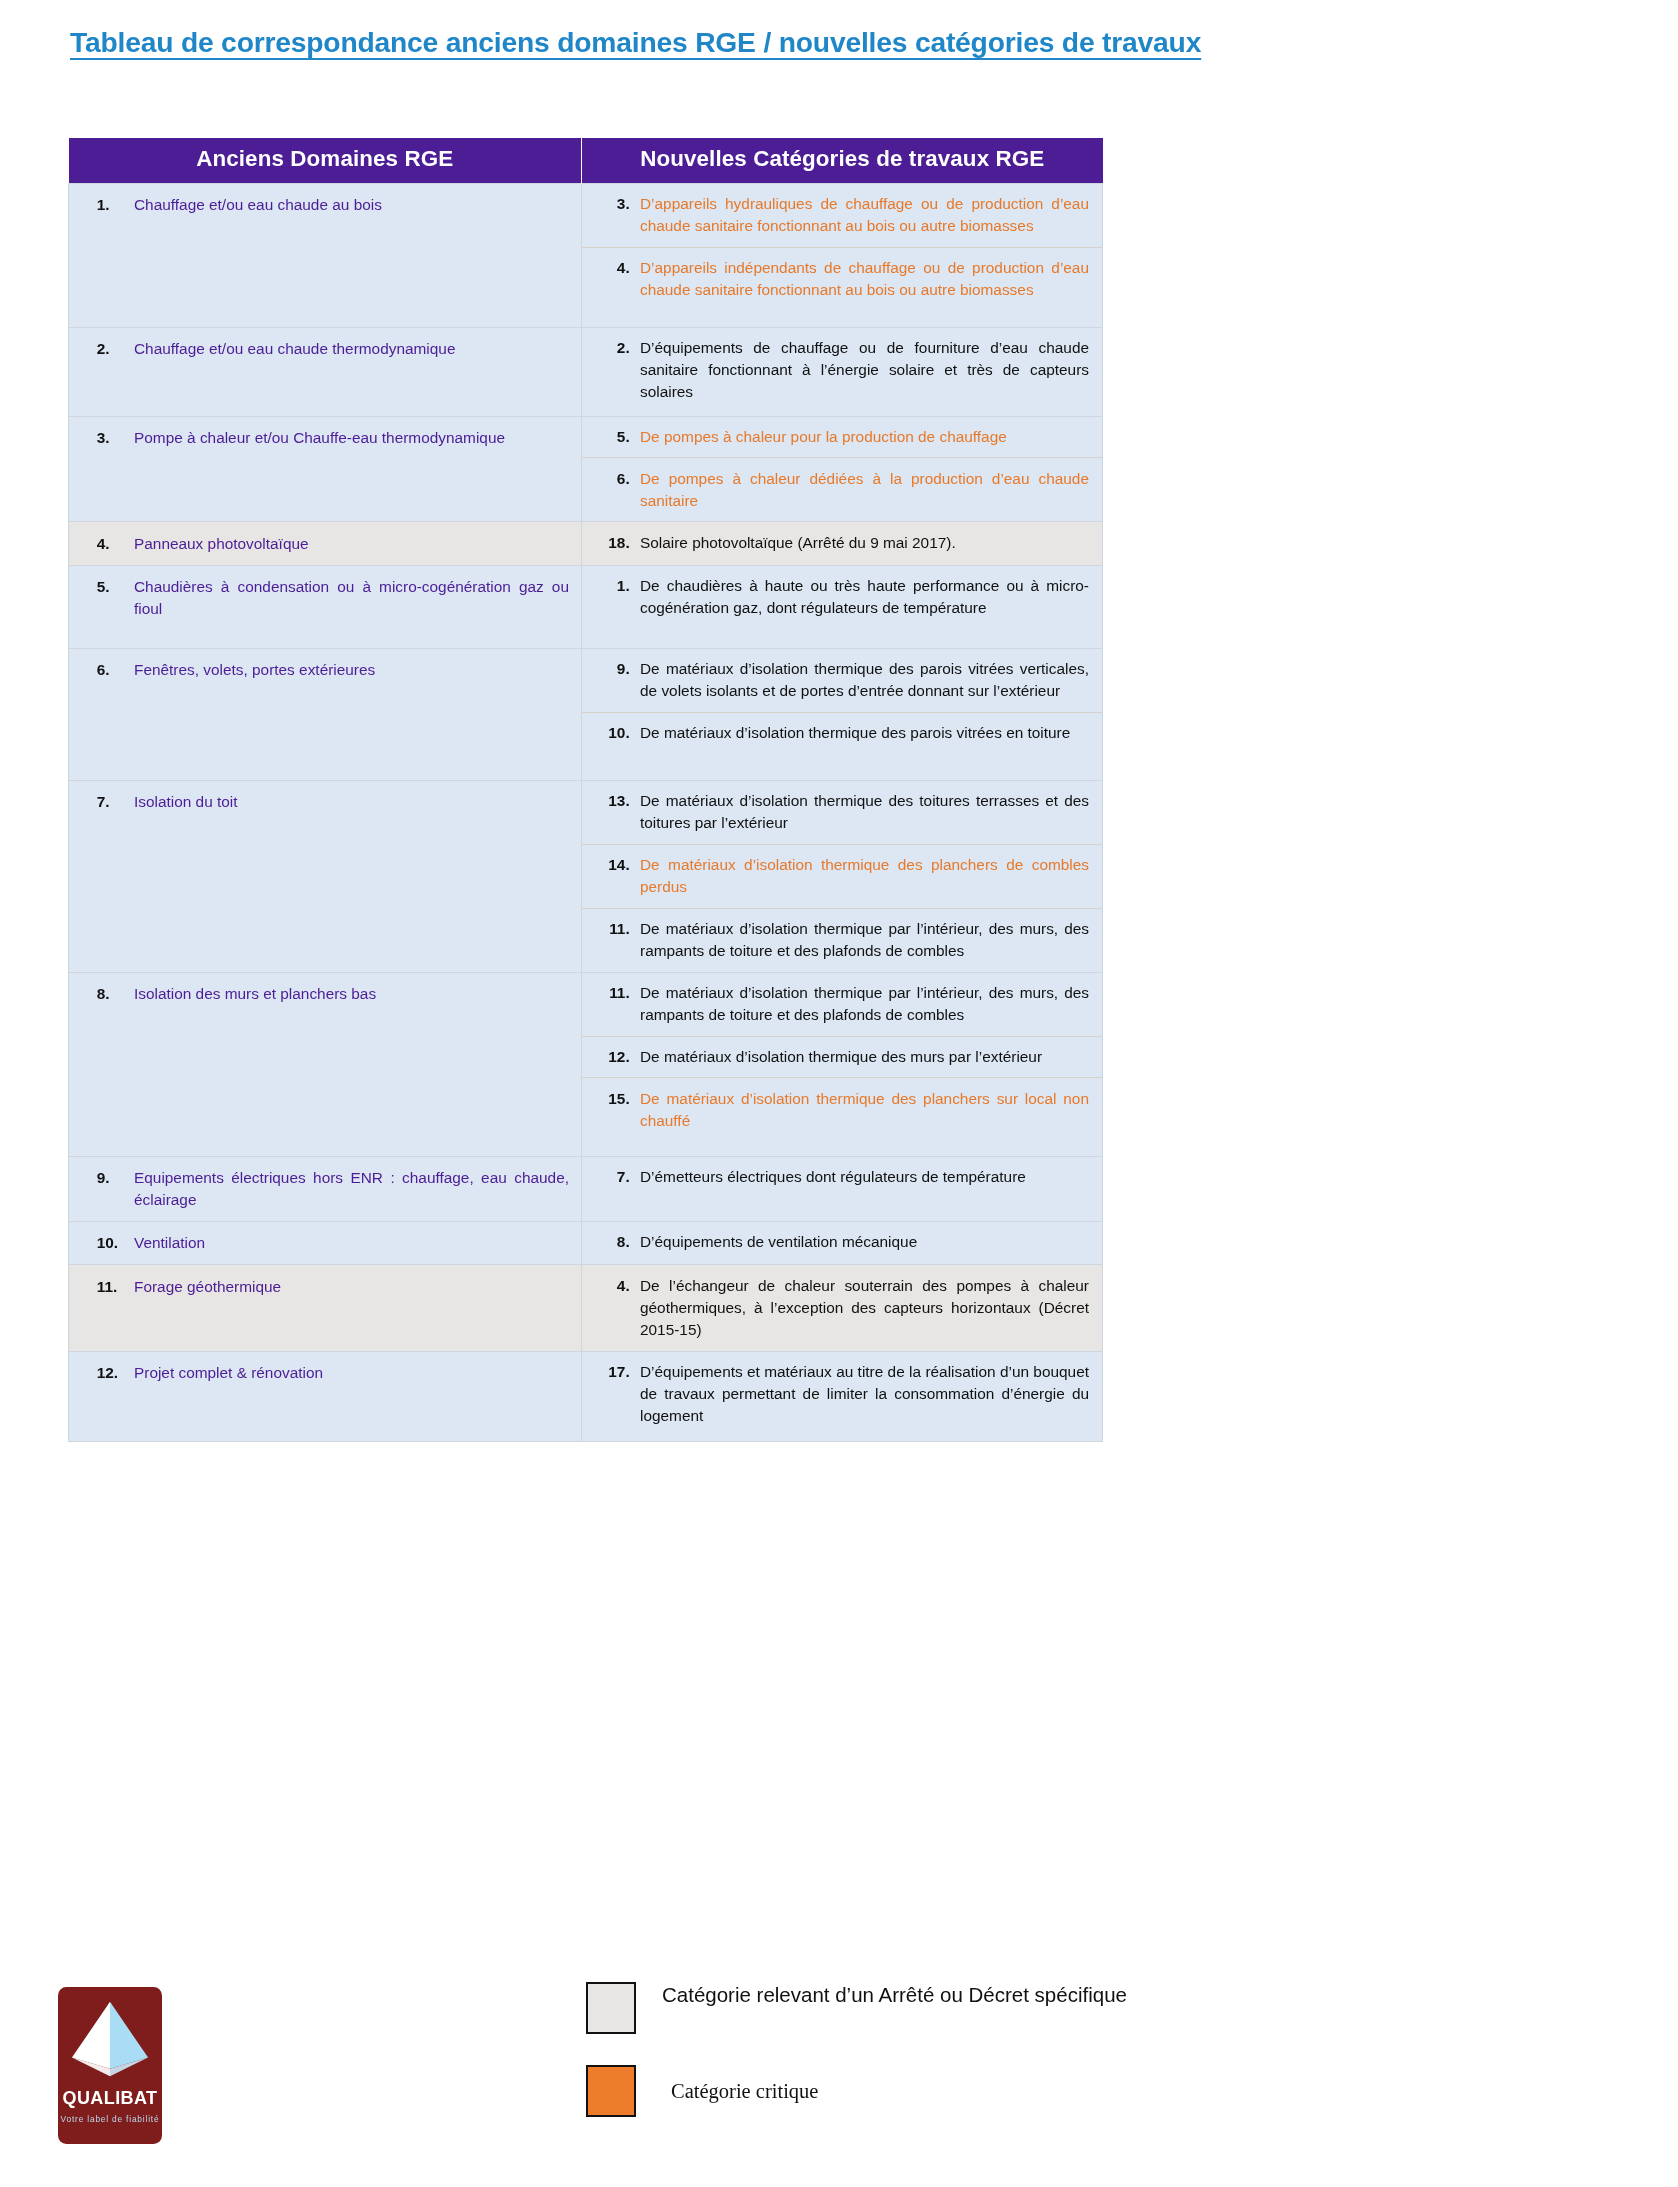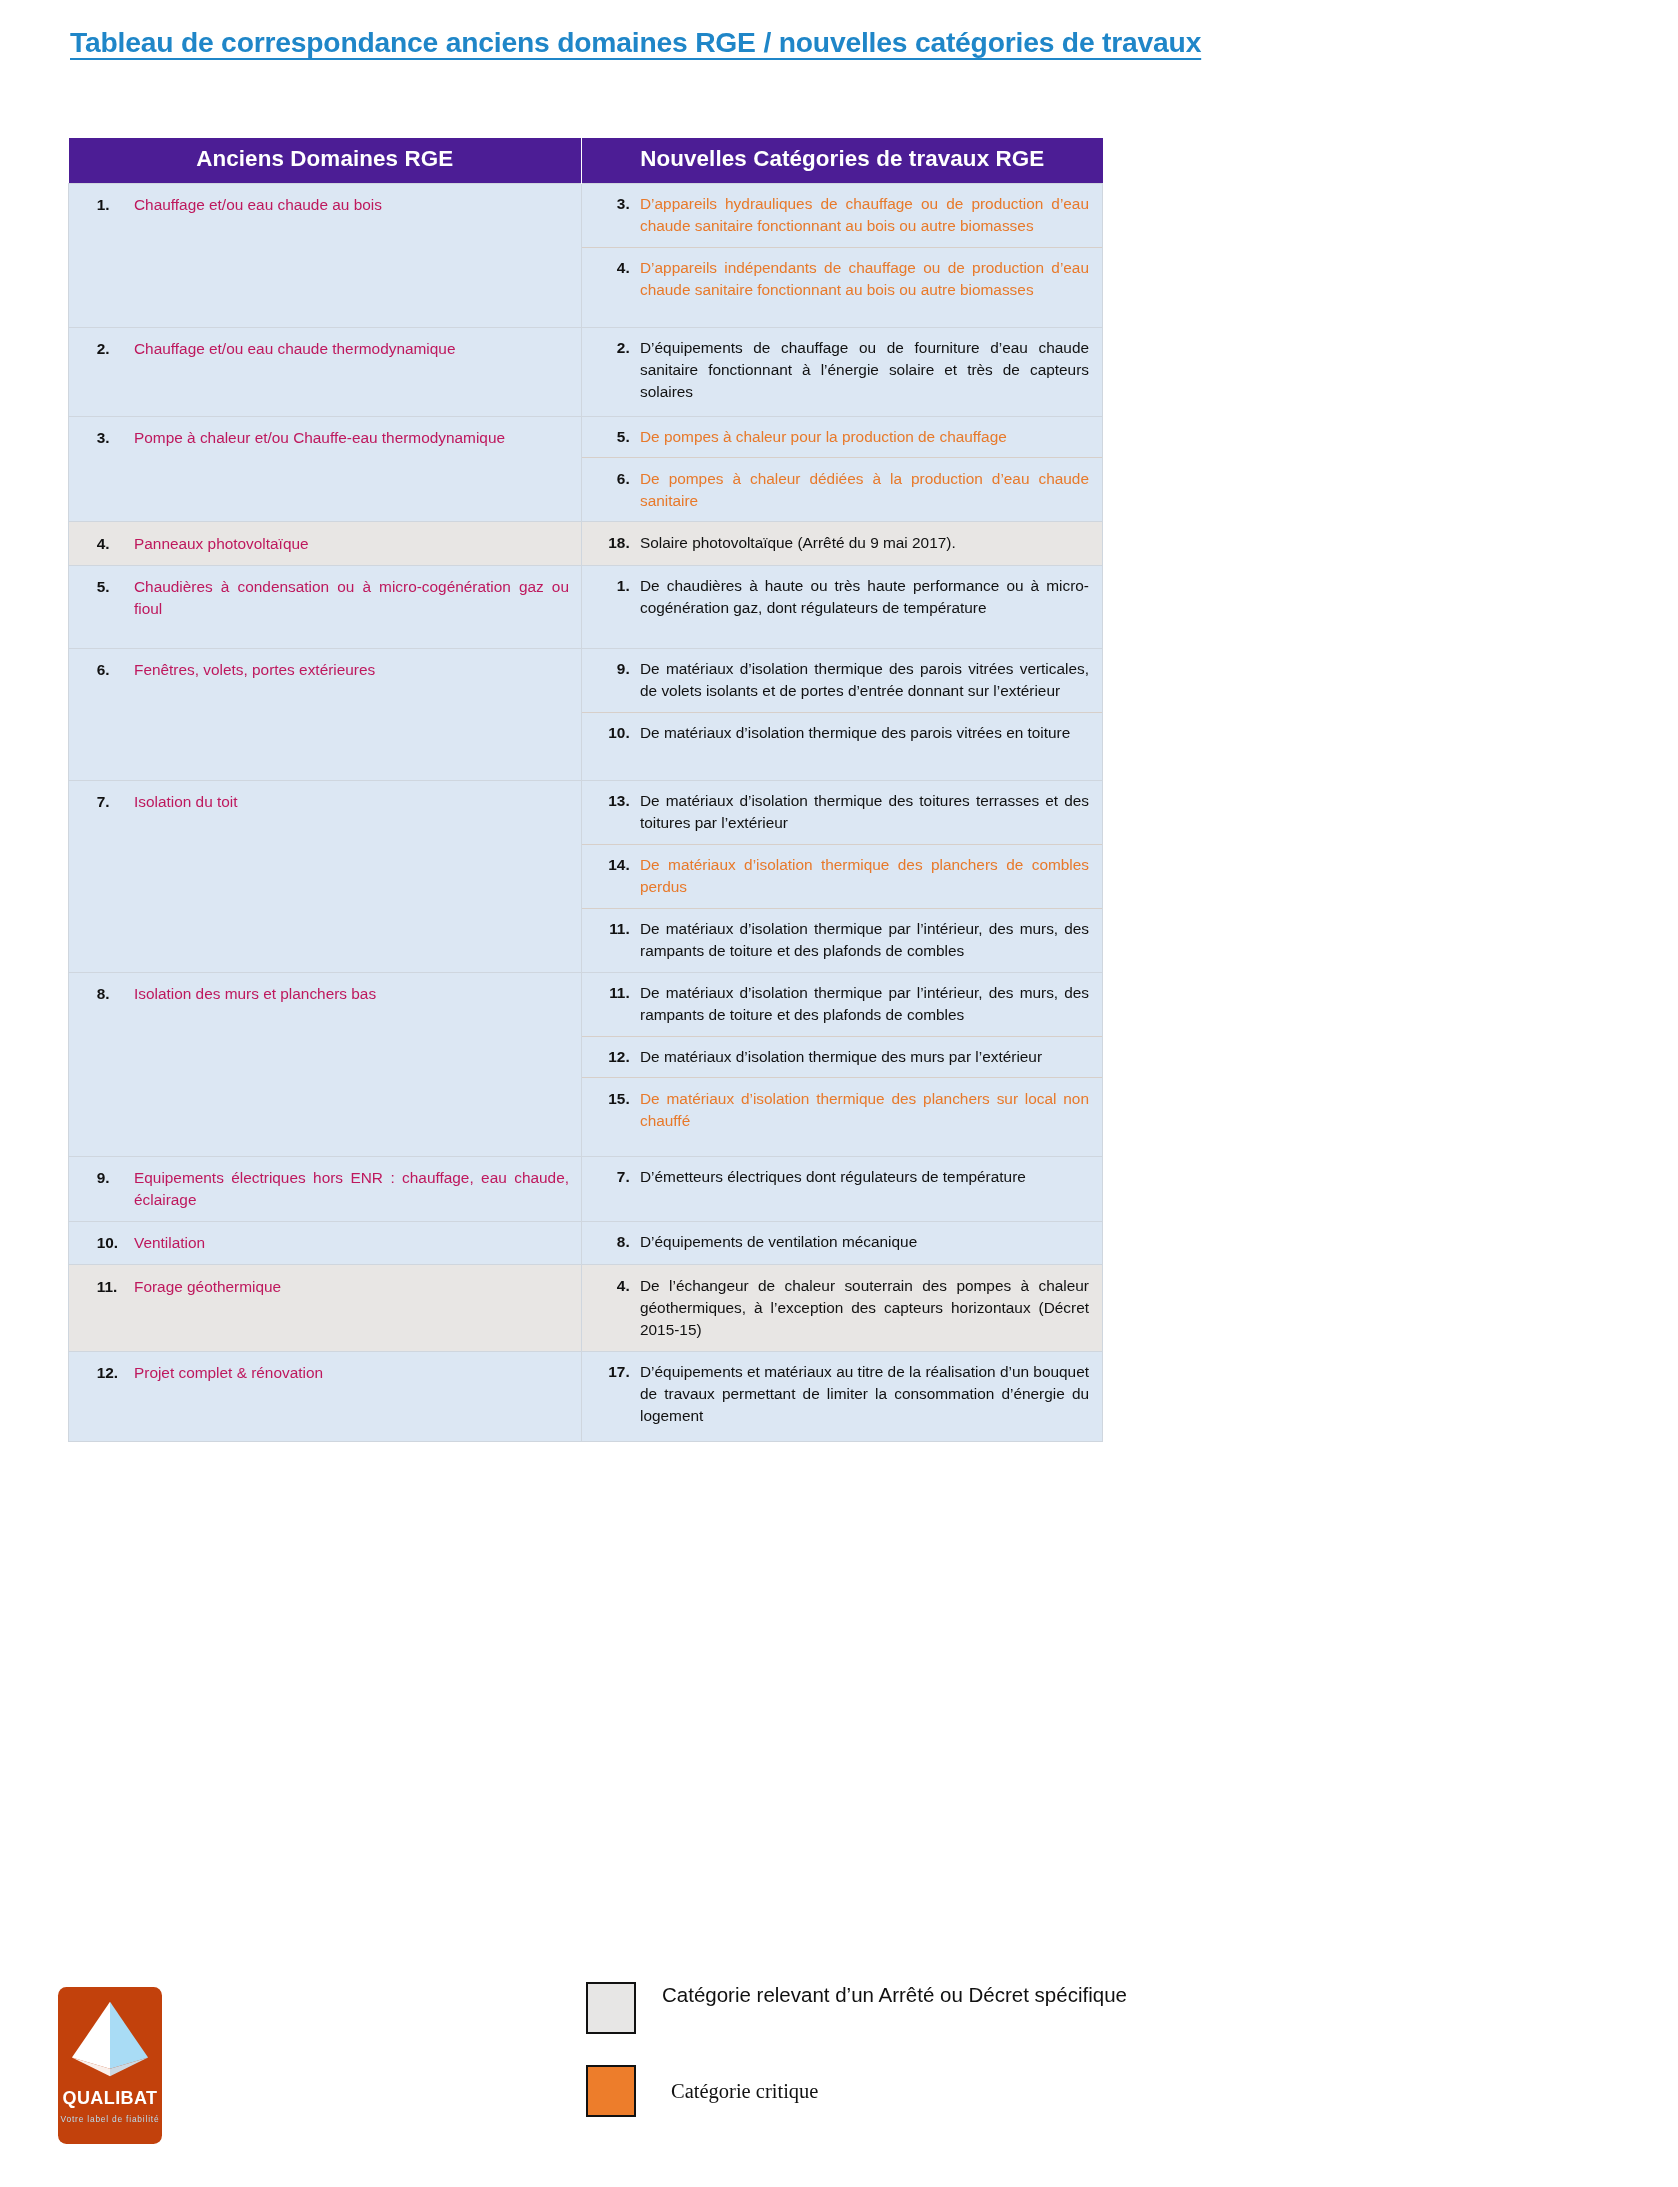--- a/index.html
+++ b/index.html
@@ -84,21 +84,21 @@
     font-size: 15.4px;
     font-weight: bold;
     color: #111111;
     text-align: left;
     padding-left: 3.7px;
     line-height: 1.42;
   }
   .left-txt {
     flex: 1 1 auto;
     font-size: 15.4px;
-    color: #be185d;
+    color: #4c1d95;
     line-height: 1.42;
     text-align: justify;
     text-justify: inter-word;
     hyphens: none;
   }
 
   
   .sub-list { display: block; }
   .sub-row {
     display: flex;
@@ -130,21 +130,21 @@
 
   
   .footer { position: absolute; left: 0; top: 1978px; width: 1678px; height: 210px; }
 
   .logo {
     position: absolute;
     left: 46px;
     top: 9.3px;
     width: 104px;
     height: 157px;
-    background: #c2410c;
+    background: #7f1d1d;
     border-radius: 8.4px;
     overflow: hidden;
   }
   .logo .pyr {
     position: absolute;
     left: 12px;
     top: 13px;
     width: 80px;
     height: 78px;
   }

